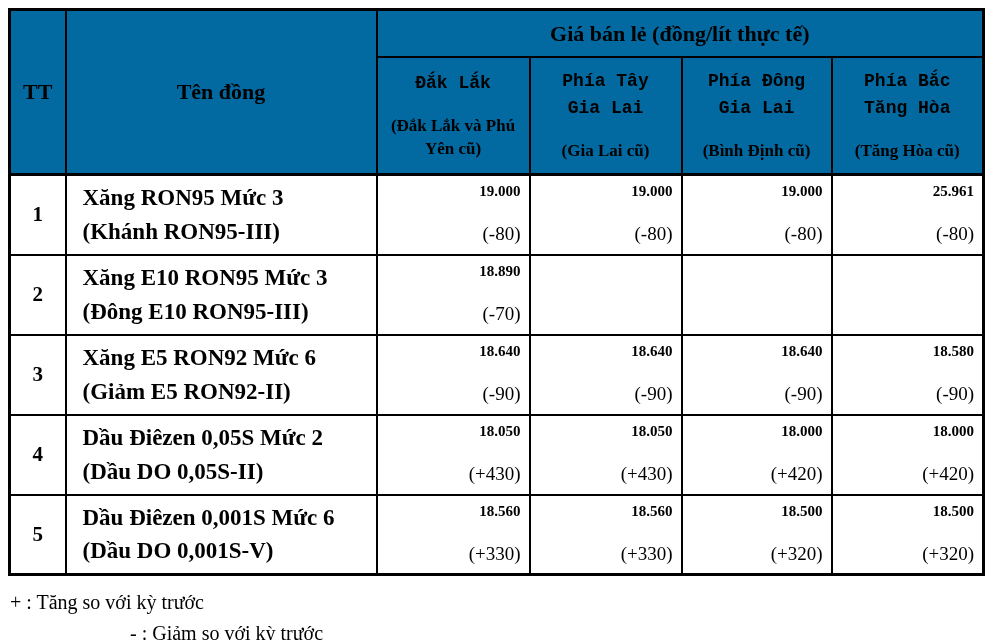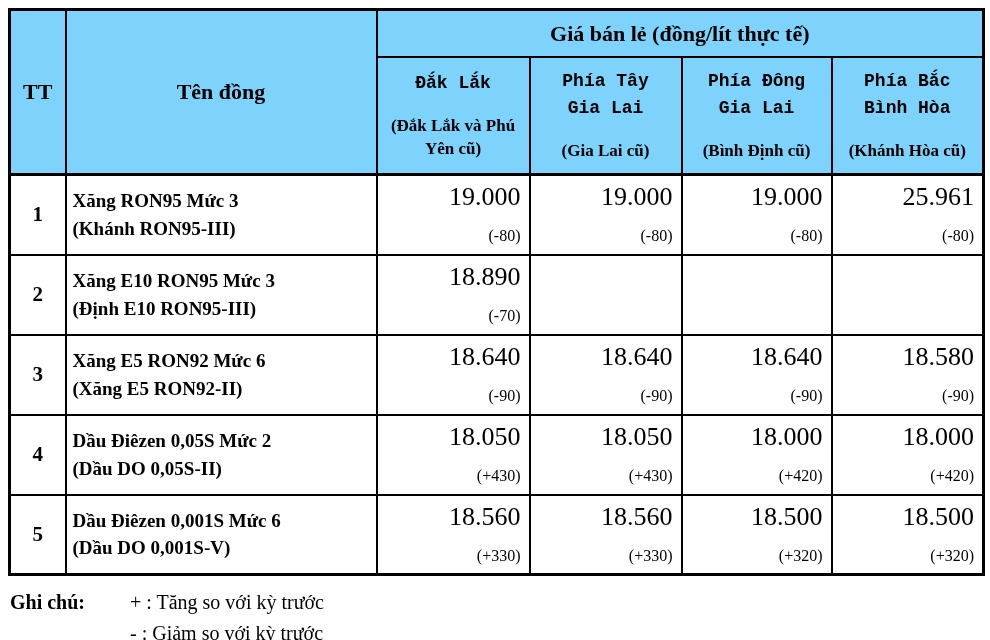--- a/index.html
+++ b/index.html
@@ -22,21 +22,21 @@
     border-collapse: collapse;
     table-layout: fixed;
     width: 974px;
     border: 3px solid #000;
   }
   .price-table th, .price-table td {
     border: 2px solid #000;
     padding: 0;
   }
   .price-table thead th {
-    background: #7dd3fc;
+    background: #0369a1;
   }
   th.group-header {
     height: 45px;
     font-size: 22px;
     font-weight: bold;
     text-align: center;
     vertical-align: middle;
   }
   th.corner-th {
     vertical-align: middle;
@@ -65,45 +65,45 @@
   }
   tr.data-row { height: 80px; }
   td.tt-cell {
     text-align: center;
     vertical-align: middle;
     font-size: 21px;
     font-weight: bold;
   }
   td.name-cell {
     vertical-align: middle;
-    padding: 2px 6px;
-    font-size: 19px;
+    padding: 2px 16px;
+    font-size: 23px;
     font-weight: bold;
     line-height: 1.45;
   }
   td.price-cell {
     vertical-align: top;
     padding: 0;
   }
   .cell-stack {
     display: flex;
     flex-direction: column;
     justify-content: space-between;
     height: 62px;
     padding: 7px 8px 7px 4px;
     text-align: right;
   }
   .price-value {
-    font-size: 26px;
-    font-weight: normal;
+    font-size: 15px;
+    font-weight: bold;
     line-height: 1.1;
     text-align: right;
   }
   .price-change {
-    font-size: 16px;
+    font-size: 19px;
     font-weight: normal;
     line-height: 1.1;
   }
   .notes {
     margin-top: 11px;
     margin-left: 2px;
     font-size: 20px;
   }
   .note-line {
     display: flex;
@@ -142,22 +142,22 @@
         </th>
         <th class="region-th">
           <div class="region-name">Phía Tây Gia Lai</div>
           <div class="region-sub">(Gia Lai cũ)</div>
         </th>
         <th class="region-th">
           <div class="region-name">Phía Đông Gia Lai</div>
           <div class="region-sub">(Bình Định cũ)</div>
         </th>
         <th class="region-th">
-          <div class="region-name">Phía Bắc Bình Hòa</div>
-          <div class="region-sub">(Khánh Hòa cũ)</div>
+          <div class="region-name">Phía Bắc Tăng Hòa</div>
+          <div class="region-sub">(Tăng Hòa cũ)</div>
         </th>
       </tr>
     </thead>
     <tbody>
 
       <tr class="data-row">
         <td class="tt-cell">1</td>
         <td class="name-cell">
           <div>Xăng RON95 Mức 3</div>
           <div>(Khánh RON95-III)</div>
@@ -185,21 +185,21 @@
           <div class="price-value">25.961</div>
           <div class="price-change">(-80)</div>
         </div>
           </td>
       </tr>
 
       <tr class="data-row">
         <td class="tt-cell">2</td>
         <td class="name-cell">
           <div>Xăng E10 RON95 Mức 3</div>
-          <div>(Định E10 RON95-III)</div>
+          <div>(Đông E10 RON95-III)</div>
         </td>
         <td class="price-cell">
             <div class="cell-stack">
           <div class="price-value">18.890</div>
           <div class="price-change">(-70)</div>
         </div>
           </td>
         <td class="price-cell">
             <div class="cell-stack">
           <div class="price-value"></div>
@@ -217,21 +217,21 @@
           <div class="price-value"></div>
           <div class="price-change"></div>
         </div>
           </td>
       </tr>
 
       <tr class="data-row">
         <td class="tt-cell">3</td>
         <td class="name-cell">
           <div>Xăng E5 RON92 Mức 6</div>
-          <div>(Xăng E5 RON92-II)</div>
+          <div>(Giảm E5 RON92-II)</div>
         </td>
         <td class="price-cell">
             <div class="cell-stack">
           <div class="price-value">18.640</div>
           <div class="price-change">(-90)</div>
         </div>
           </td>
         <td class="price-cell">
             <div class="cell-stack">
           <div class="price-value">18.640</div>
@@ -314,21 +314,20 @@
           <div class="price-change">(+320)</div>
         </div>
           </td>
       </tr>
 
     </tbody>
   </table>
 
   <div class="notes">
     <div class="note-line">
-      <span class="note-label">Ghi chú:</span>
       <span class="note-text">+ : Tăng so với kỳ trước</span>
     </div>
     <div class="note-line">
       <span class="note-label"></span>
       <span class="note-text">- : Giảm so với kỳ trước</span>
     </div>
   </div>
 </div>
 
 </body></html>

